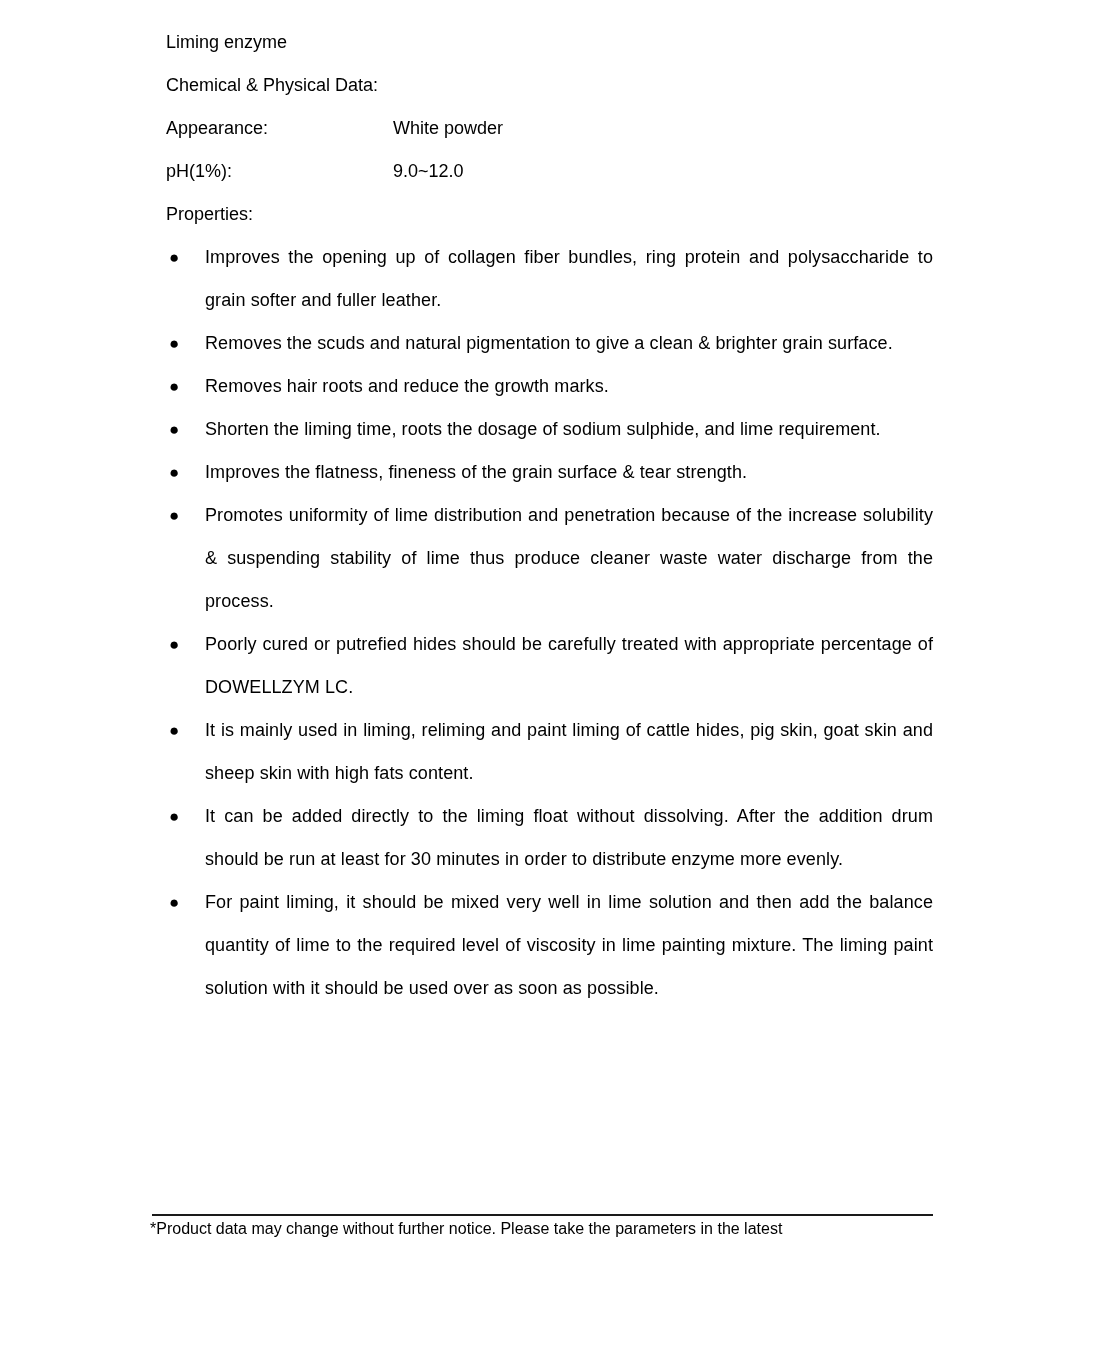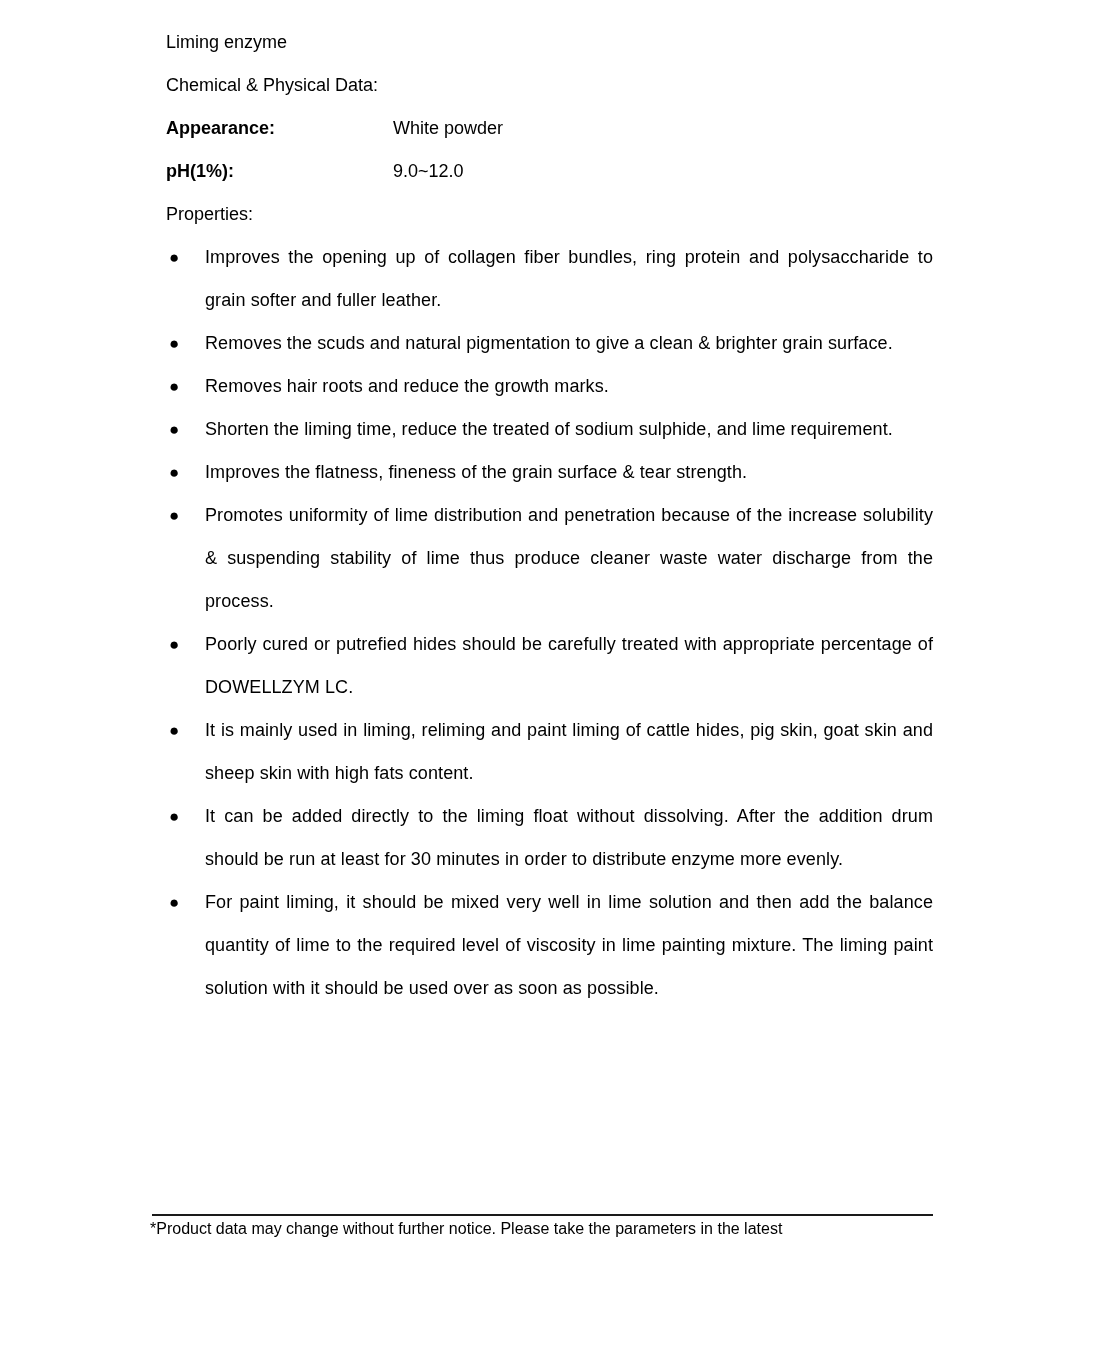--- a/index.html
+++ b/index.html
@@ -21,21 +21,20 @@
     top: 21px;
     width: 767px;
     font-size: 18px;
     line-height: 43px;
   }
   .line { white-space: nowrap; }
   .heading { font-weight: normal; }
   .kv-label {
     display: inline-block;
     width: 227px;
-    font-weight: bold;
   }
   .bullet-item {
     position: relative;
     padding-left: 39px;
   }
   .bullet-marker {
     position: absolute;
     left: 3px;
     top: 0;
     line-height: 43px;
@@ -89,21 +88,21 @@
   <div class="bullet-item">
     <span class="bullet-marker">●</span>
     <span class="bullet-text">Removes the scuds and natural pigmentation to give a clean &amp; brighter grain surface.</span>
   </div>
   <div class="bullet-item">
     <span class="bullet-marker">●</span>
     <span class="bullet-text">Removes hair roots and reduce the growth marks.</span>
   </div>
   <div class="bullet-item">
     <span class="bullet-marker">●</span>
-    <span class="bullet-text">Shorten the liming time, reduce the treated of sodium sulphide, and lime requirement.</span>
+    <span class="bullet-text">Shorten the liming time, roots the dosage of sodium sulphide, and lime requirement.</span>
   </div>
   <div class="bullet-item">
     <span class="bullet-marker">●</span>
     <span class="bullet-text">Improves the flatness, fineness of the grain surface &amp; tear strength.</span>
   </div>
   <div class="bullet-item">
     <span class="bullet-marker">●</span>
     <span class="bullet-text">Promotes uniformity of lime distribution and penetration because of the increase solubility &amp; suspending stability of lime thus produce cleaner waste water discharge from the process.</span>
   </div>
   <div class="bullet-item">

